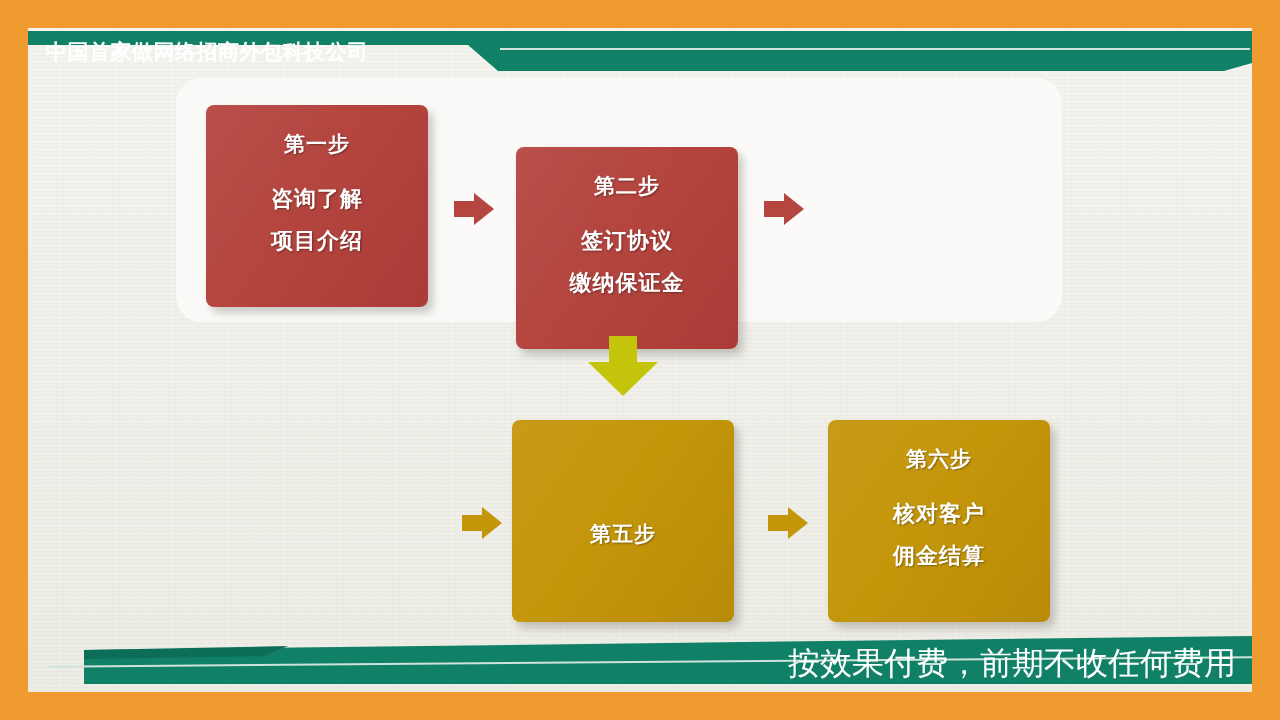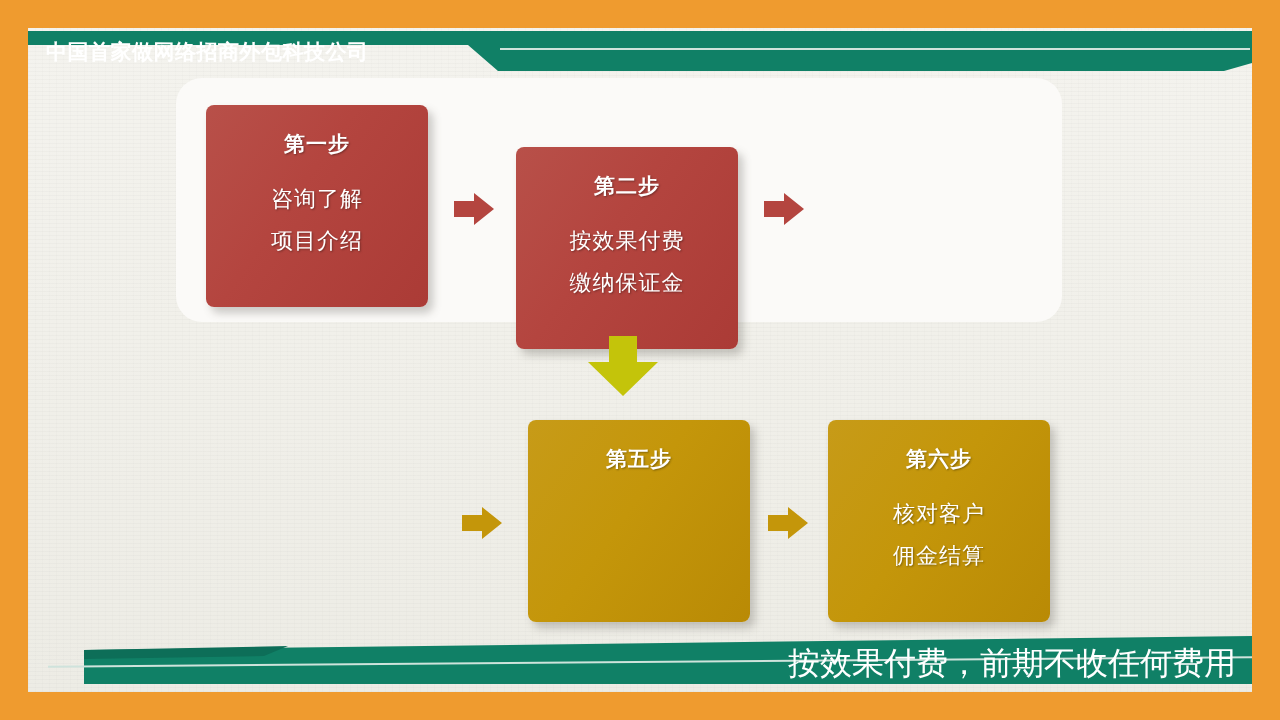--- a/index.html
+++ b/index.html
@@ -99,33 +99,33 @@
   }
   .step-lines {
     margin-top: 26px;
     display: flex;
     flex-direction: column;
     align-items: center;
     gap: 12px;
   }
   .step-line {
     font-size: 22px;
-    font-weight: normal;
+    font-weight: bold;
     text-shadow: 1px 1px 2px rgba(0,0,0,0.35);
     letter-spacing: 1px;
     white-space: nowrap;
   }
 
   
   #step-1 { left: 206px;  top: 105px; }
   #step-2 { left: 516px;  top: 105px; margin-top: 42px; }
   #step-3 { left: 826px;  top: 105px; }
   
   #step-4 { left: 214px;  top: 420px; }
-  #step-5 { left: 528px;  top: 420px; }
+  #step-5 { left: 512px;  top: 420px; justify-content: center; }
   #step-6 { left: 828px;  top: 420px; }
 
   
   .h-arrow {
     position: absolute;
     width: 44px;
     height: 38px;
   }
   .h-arrow svg { display: block; width: 100%; height: 100%; }
   #arrow-1-2 { left: 452px; top: 190px; }
@@ -192,21 +192,21 @@
 
   <div class="h-arrow" id="arrow-1-2">
     <svg viewBox="0 0 44 38">
       <polygon points="2,11 22,11 22,3 42,19 22,35 22,27 2,27" fill="#b4453f"></polygon>
     </svg>
   </div>
 
   <div class="step red" id="step-2">
     <div class="step-title">第二步</div>
     <div class="step-lines">
-      <div class="step-line">按效果付费</div>
+      <div class="step-line">签订协议</div>
       <div class="step-line">缴纳保证金</div>
     </div>
   </div>
 
   <div class="h-arrow" id="arrow-2-3">
     <svg viewBox="0 0 44 38">
       <polygon points="2,11 22,11 22,3 42,19 22,35 22,27 2,27" fill="#b4453f"></polygon>
     </svg>
   </div>
 

